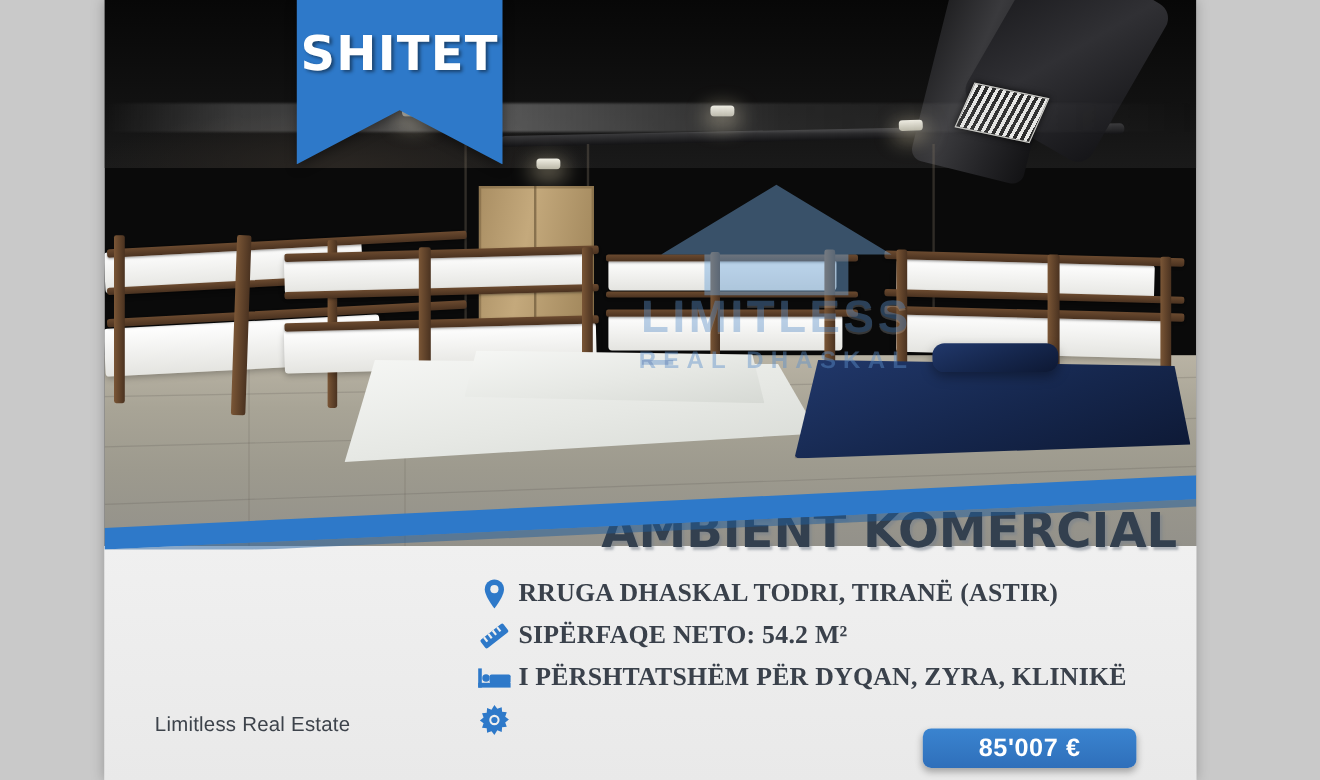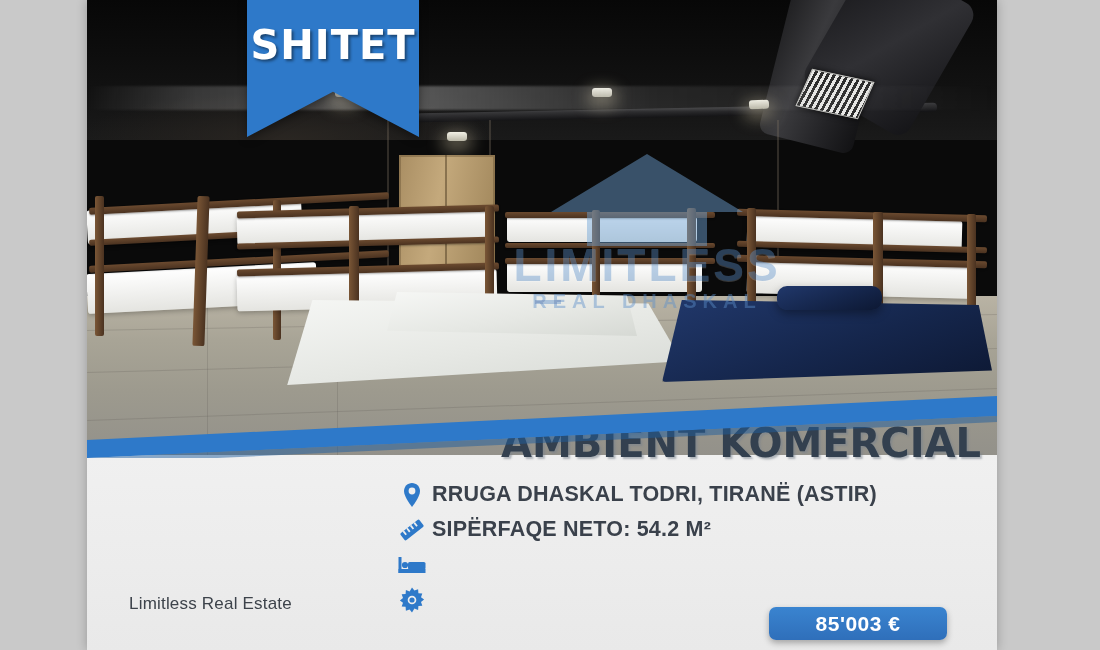--- a/index.html
+++ b/index.html
@@ -176,21 +176,21 @@
   }
   .wm-house {
     position: absolute; left: 40px; top: 0; width: 200px; height: 100px;
   }
   .wm-text {
     position: absolute; left: -30px; top: 92px; width: 340px;
     text-align: center;
     font-weight: bold;
     letter-spacing: 3px;
     color: #5b8fc9;
-    font-size: 46px;
+    font-size: 38px;
     line-height: 46px;
     text-shadow: 0 1px 0 rgba(255,255,255,.45);
     mix-blend-mode: multiply;
     opacity: .75;
   }
   .wm-sub {
     position: absolute; left: -30px; top: 140px; width: 340px;
     text-align: center;
     font-weight: bold;
     letter-spacing: 6px;
@@ -262,20 +262,21 @@
   .features {
     position: absolute;
     left: 305px;
     top: 22px;
     width: 600px;
   }
   .feature {
     display: flex;
     align-items: center;
     height: 35px;
+    font-family: Liberation Serif, serif;
   }
   .feat-icon {
     width: 40px;
     min-width: 40px;
     display: flex;
     align-items: center;
     justify-content: center;
   }
   .feat-label {
     font-size: 21.5px;
@@ -453,40 +454,41 @@
 
         <div class="feature">
           <span class="feat-icon">
             <svg width="28" height="22" viewBox="0 0 28 22">
               <rect x="0.5" y="3" width="3" height="16" fill="#2e79c9"></rect>
               <rect x="0.5" y="15" width="27" height="4" fill="#2e79c9"></rect>
               <rect x="10" y="8" width="17.5" height="7.5" rx="1.6" fill="#2e79c9"></rect>
               <circle cx="7" cy="11" r="3.1" fill="#2e79c9"></circle>
             </svg>
           </span>
+          <span class="feat-label">I PËRSHTATSHËM PËR DYQAN, ZYRA, KLINIKË</span>
         </div>
 
 
         <div class="feature">
           <span class="feat-icon">
             <svg width="26" height="26" viewBox="0 0 26 26">
               <path d="M13 0.5l2.4 3.1 3.7-1.3.3 3.9 3.9.3-1.3 3.7 3.1 2.4-3.1 2.4 1.3 3.7-3.9.3-.3 3.9-3.7-1.3L13 25.5l-2.4-3.1-3.7 1.3-.3-3.9-3.9-.3 1.3-3.7L0.9 13.4l3.1-2.4-1.3-3.7 3.9-.3.3-3.9 3.7 1.3z" fill="#2e79c9"></path>
               <circle cx="13" cy="13" r="4.3" fill="#eeeeee"></circle>
               <circle cx="13" cy="13" r="2.6" fill="#2e79c9"></circle>
             </svg>
           </span>
         </div>
       </div>
 
       <div class="contact">
         <div class="contact-name">Limitless Real Estate</div>
       </div>
 
       <div class="price">
-        <span class="price-text">85'003 €</span>
+        <span class="price-text">85'007 €</span>
       </div>
     </div>
 
     <div class="ribbon">
       <div class="ribbon-shape"></div>
       <div class="ribbon-label">SHITET</div>
     </div>
 
   </div>
 </div>

